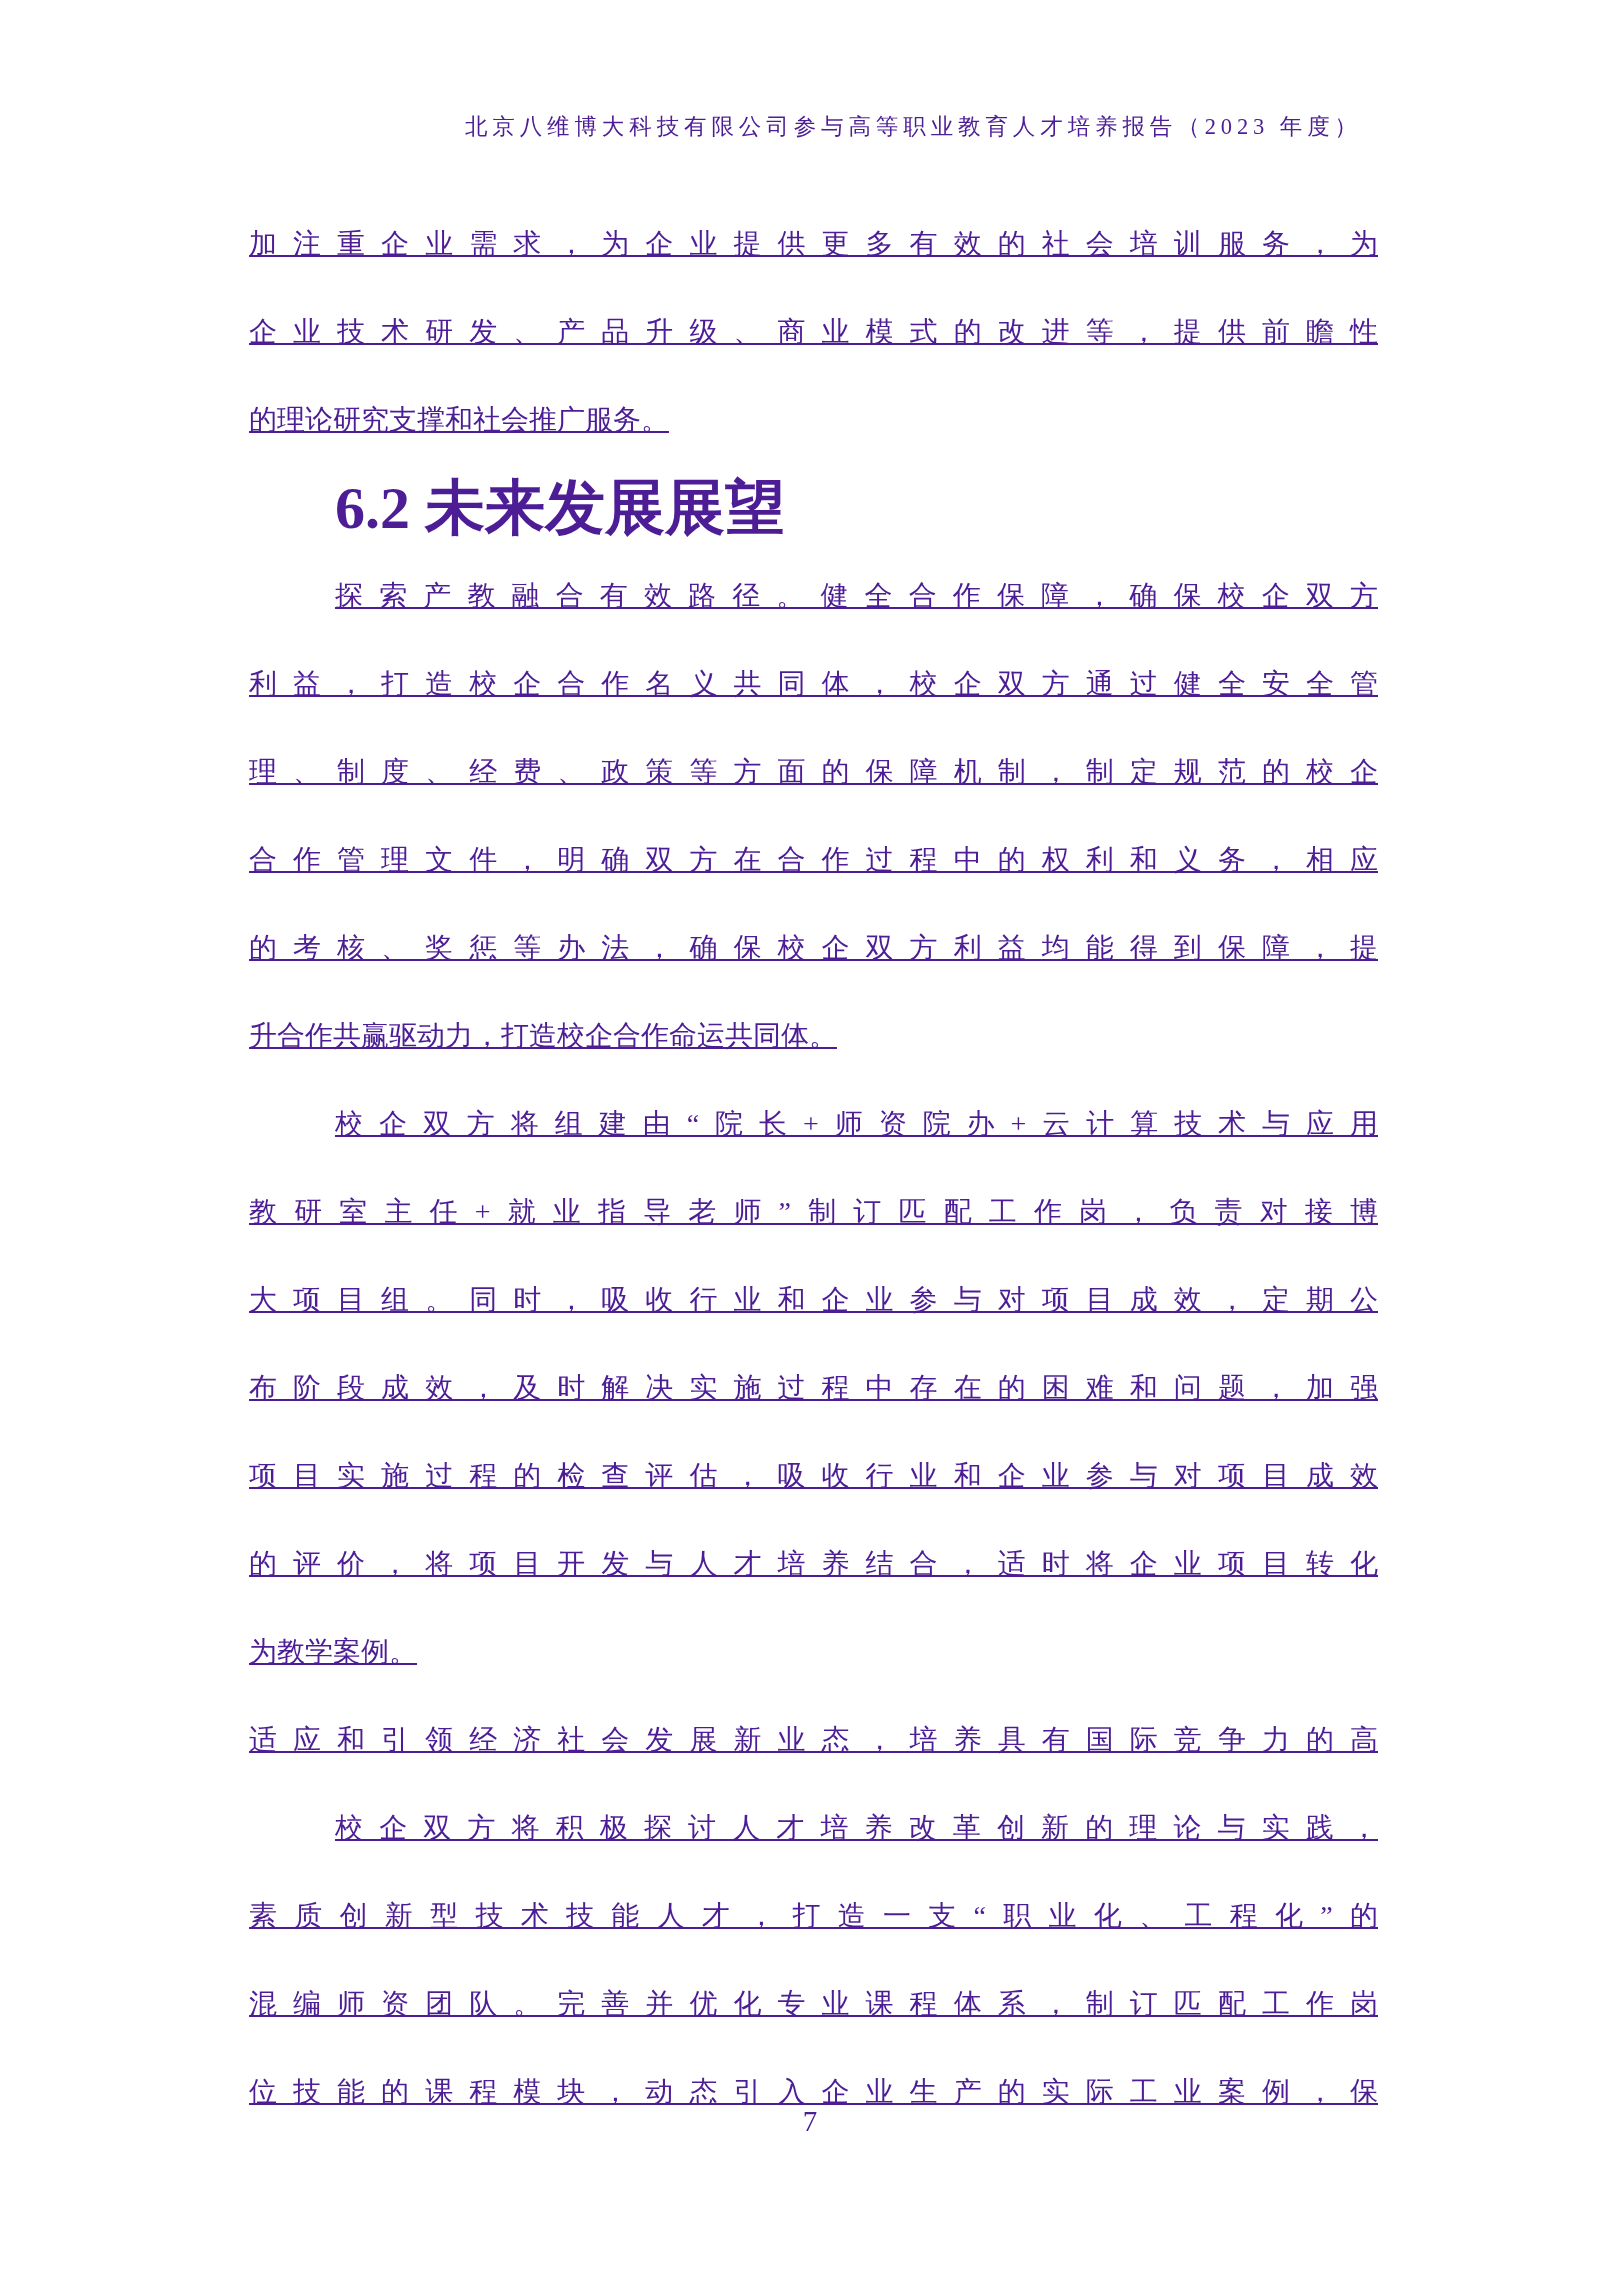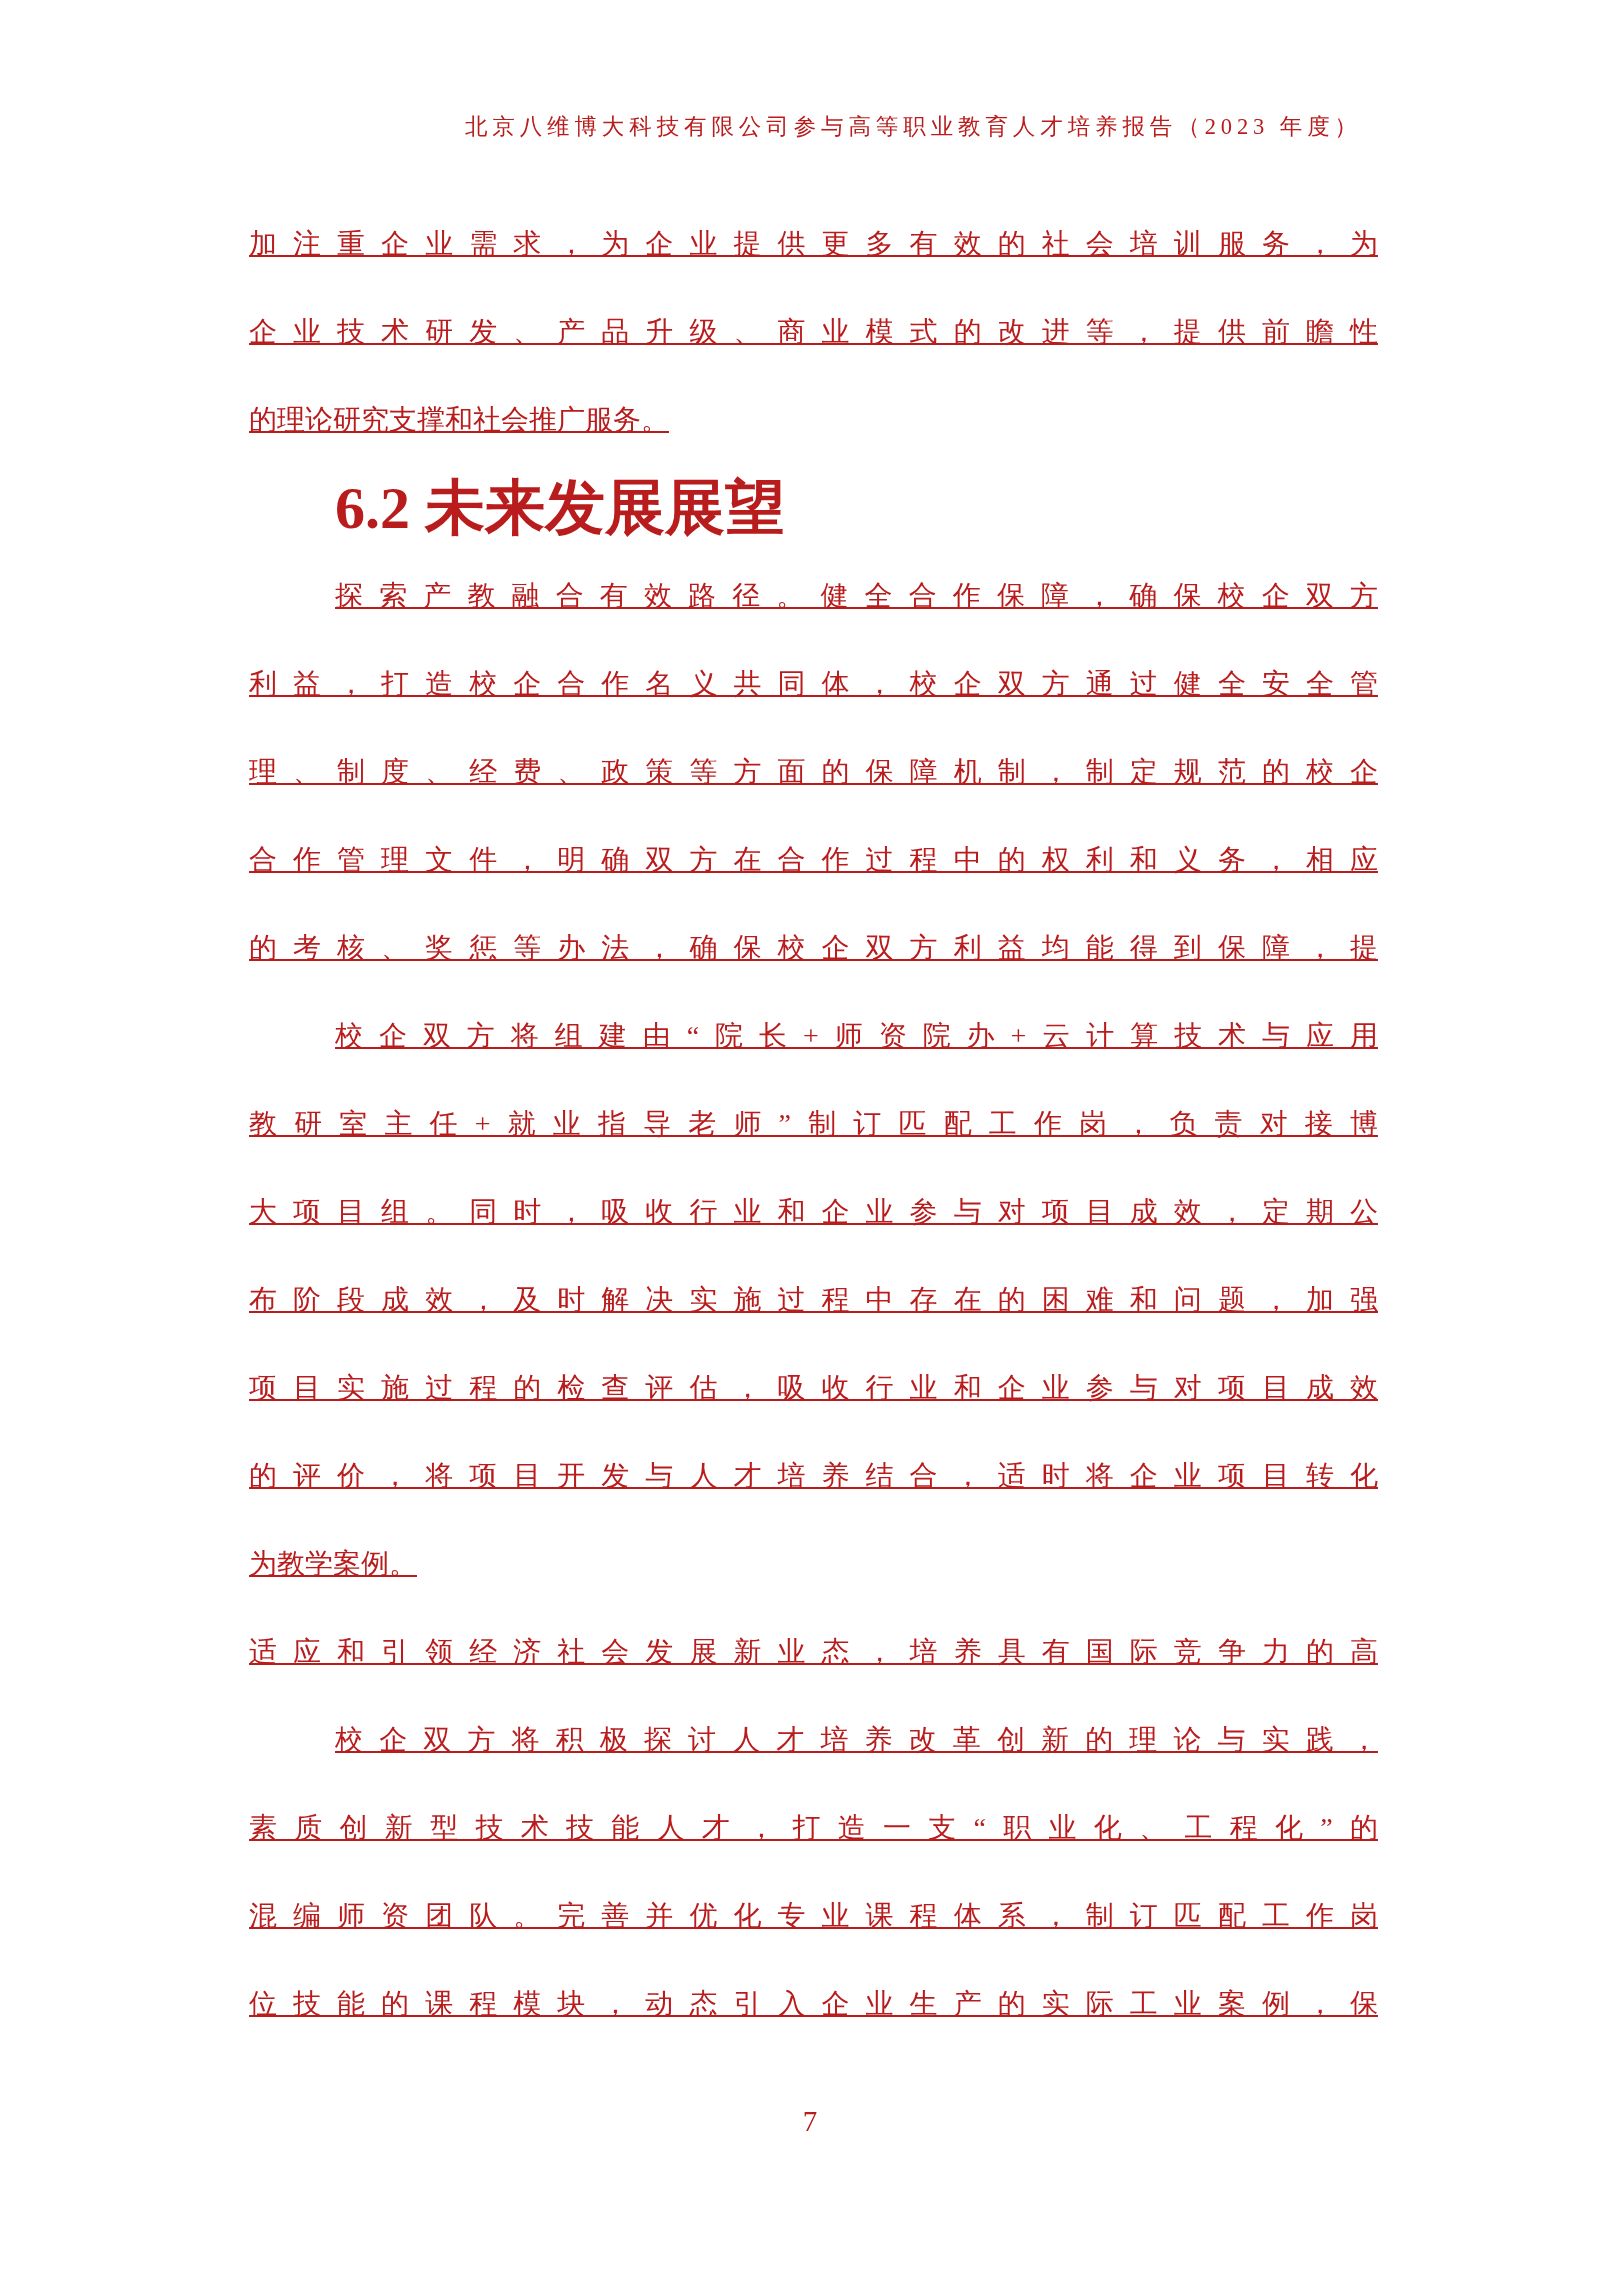--- a/index.html
+++ b/index.html
@@ -5,21 +5,21 @@
   html, body {
     margin: 0;
     padding: 0;
     background: #ffffff;
   }
   .page {
     position: relative;
     width: 1620px;
     height: 2293px;
     background: #ffffff;
-    color: #b91c1c;
+    color: #4c1d95;
     font-family: "Liberation Serif", "DejaVu Serif", serif;
     overflow: hidden;
   }
   .report-header {
     position: absolute;
     top: 110px;
     left: 0;
     right: 258px;
     text-align: right;
     font-size: 22.5px;
@@ -79,20 +79,21 @@
     <div class="line">企业技术研发、产品升级、商业模式的改进等，提供前瞻性</div>
     <div class="line noj">的理论研究支撑和社会推广服务。</div>
 
     <div class="heading">6.2 未来发展展望</div>
 
     <div class="line ind">探索产教融合有效路径。健全合作保障，确保校企双方</div>
     <div class="line">利益，打造校企合作名义共同体，校企双方通过健全安全管</div>
     <div class="line">理、制度、经费、政策等方面的保障机制，制定规范的校企</div>
     <div class="line">合作管理文件，明确双方在合作过程中的权利和义务，相应</div>
     <div class="line">的考核、奖惩等办法，确保校企双方利益均能得到保障，提</div>
+    <div class="line noj">升合作共赢驱动力，打造校企合作命运共同体。</div>
 
     <div class="line ind">校企双方将组建由“院长+师资院办+云计算技术与应用</div>
     <div class="line">教研室主任+就业指导老师”制订匹配工作岗，负责对接博</div>
     <div class="line">大项目组。同时，吸收行业和企业参与对项目成效，定期公</div>
     <div class="line">布阶段成效，及时解决实施过程中存在的困难和问题，加强</div>
     <div class="line">项目实施过程的检查评估，吸收行业和企业参与对项目成效</div>
     <div class="line">的评价，将项目开发与人才培养结合，适时将企业项目转化</div>
     <div class="line noj">为教学案例。</div>
 
     <div class="line">适应和引领经济社会发展新业态，培养具有国际竞争力的高</div>

